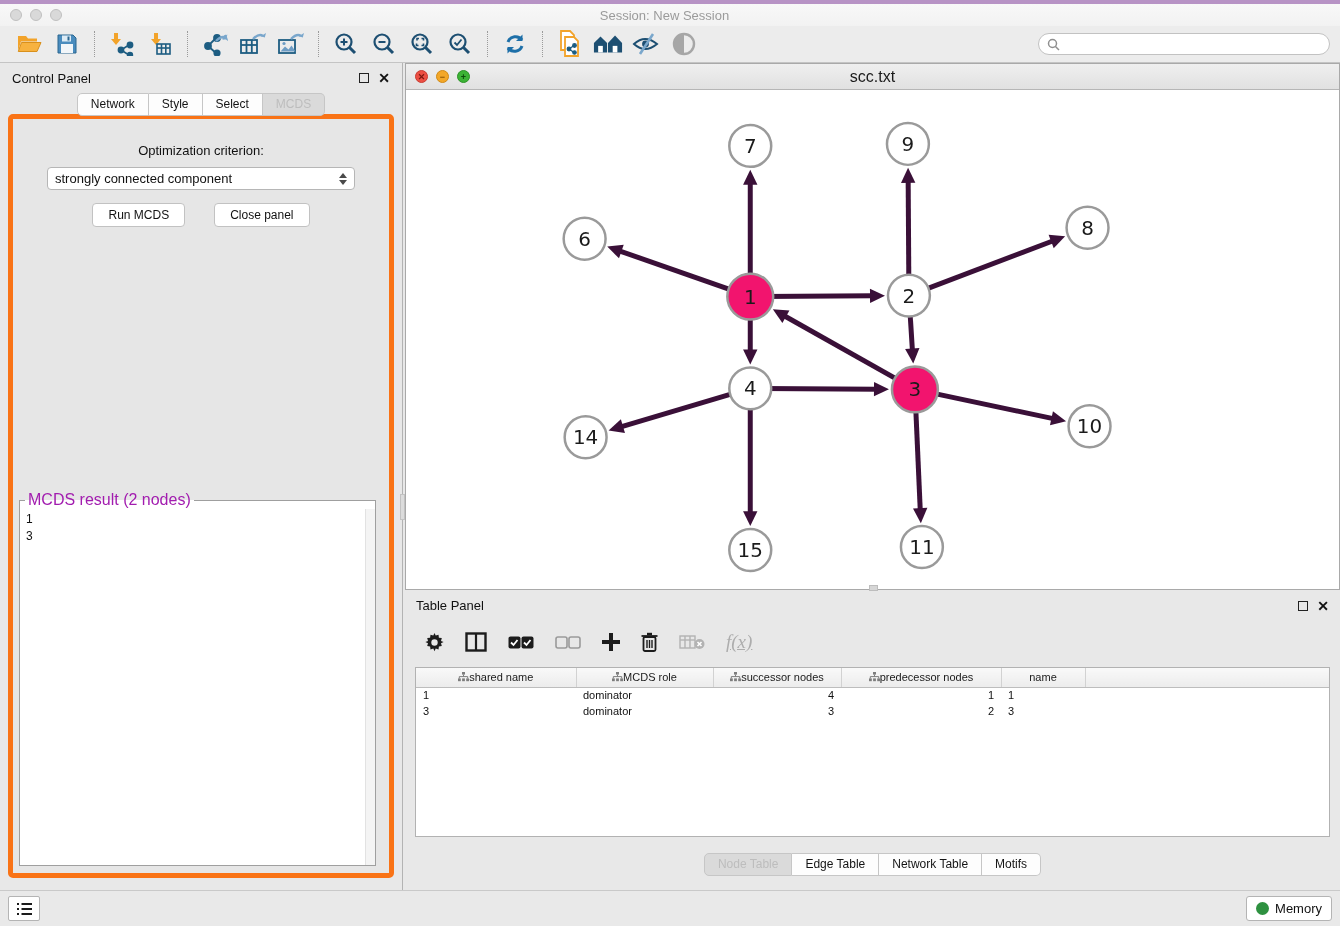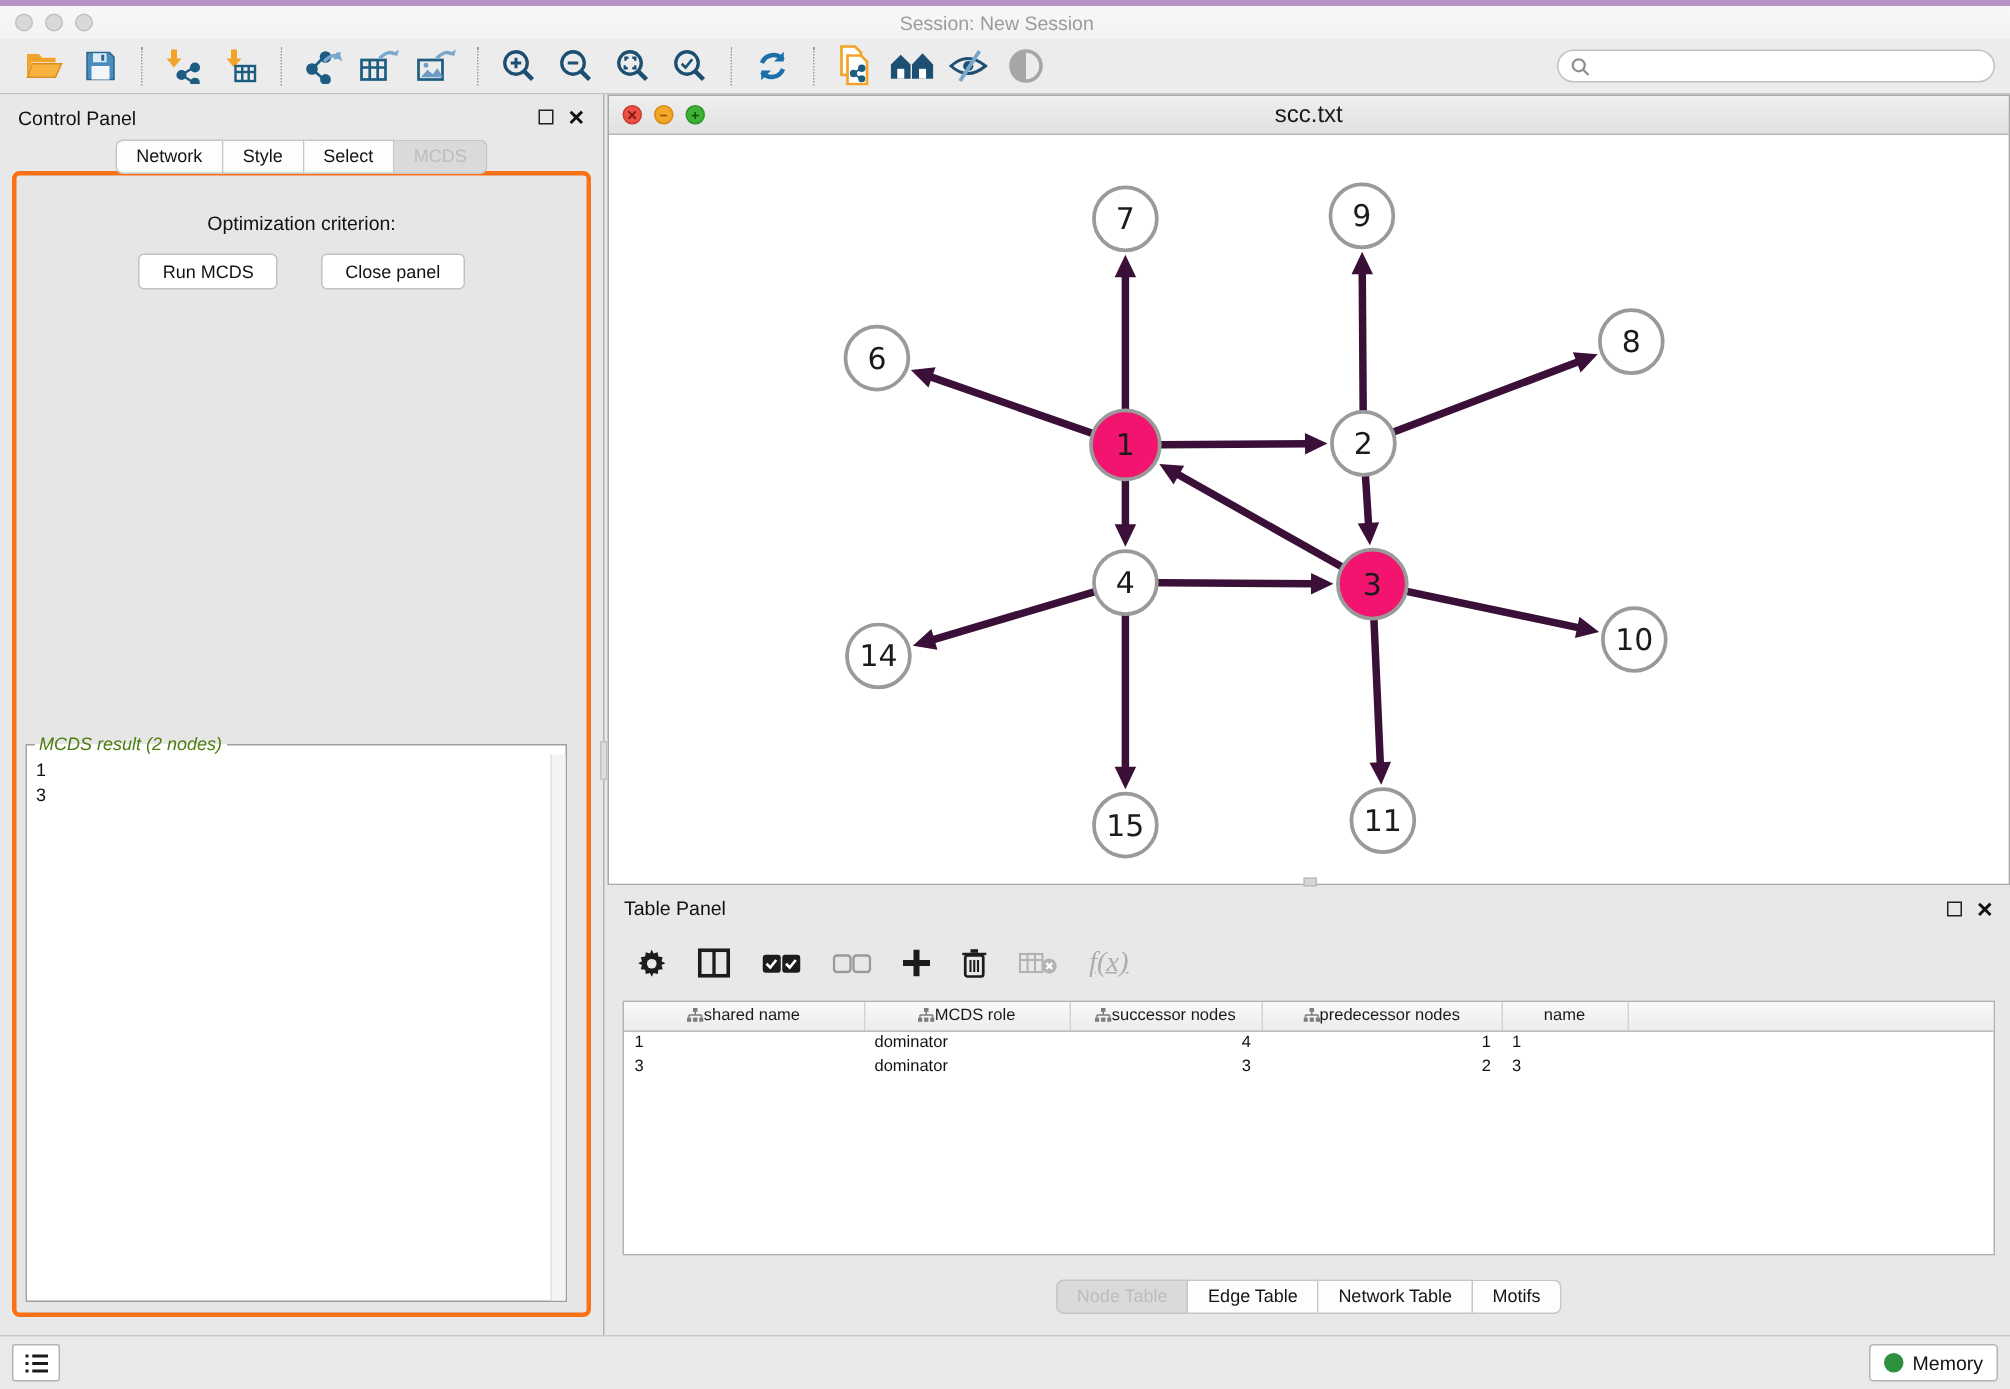--- a/index.html
+++ b/index.html
@@ -41,41 +41,41 @@
   .tabs-row { display:flex; justify-content:center; position:relative; z-index:2; }
   .tab {
     background:#fdfdfd; border:1px solid #c6c6c6; border-left-width:0;
     font-size:12px; color:#141414; padding:4px 13px; line-height:13px; white-space:nowrap;
   }
   .tab:first-child { border-left-width:1px; border-radius:5px 0 0 5px; }
   .tab:last-child { border-radius:0 5px 5px 0; }
   .tab.selected { background:#dadada; color:#bdbdbd; }
   .cp-content {
     position:absolute; left:8px; right:8px; top:52px; bottom:12px;
-    background:#e6e6e6; border:3px solid #f97316; border-radius:5px; margin-top:-1px;
+    background:#e6e6e6; border:5px solid #f97316; border-radius:5px; margin-top:-1px;
   }
   .opt-label { text-align:center; margin-top:24px; font-size:13px; color:#111; }
   .dropdown {
     width:308px; height:23px; margin:9px auto 0; background:#fff; border:1px solid #b6b6b6;
     border-radius:4px; display:flex; align-items:center; padding:0 7px; font-size:13px; color:#111;
   }
   .dd-arrows { margin-left:auto; display:flex; flex-direction:column; gap:2px; }
   .dd-arrows i { display:block; width:0; height:0; border-left:4px solid transparent; border-right:4px solid transparent; }
   .dd-up { border-bottom:5px solid #4a4a4a; }
   .dd-down { border-top:5px solid #4a4a4a; }
   .btn-row { display:flex; justify-content:center; gap:29px; margin-top:13px; }
   .btn {
     background:#fff; border:1px solid #c2c2c2; border-radius:4px; padding:4px 15px;
     font-size:12px; color:#111; font-family:"Liberation Sans",sans-serif;
   }
   .result-fieldset {
     position:absolute; left:6px; right:13px; top:372px; bottom:7px;
     border:1px solid #9f9f9f; background:#fff; padding:2px;
   }
-  .result-fieldset legend { font-size:12px; color:#4d7c0f; padding:0 3px; margin-left:3px;font-style:italic; }
+  .result-fieldset legend { font-size:16px; color:#a21caf; padding:0 3px; margin-left:3px; }
   .result-area { position:absolute; left:2px; right:2px; top:2px; bottom:2px; background:#fff; overflow:hidden; }
   .result-line { font-size:12px; color:#111; padding:1px 4px 2px; }
   .result-scroll { position:absolute; right:0; top:0; bottom:0; width:10px; background:#f4f4f4; border-left:1px solid #e2e2e2; }
   
   .right-col { flex:1; display:flex; flex-direction:column; margin-left:2px; }
   
   .net-window { height:527px; display:flex; flex-direction:column; border:1px solid #a9a9a9; }
   .net-titlebar {
     height:26px; background:linear-gradient(#efefef,#e1e1e1); border-bottom:1px solid #b6b6b6;
     position:relative; display:flex; align-items:center; flex:none;
@@ -298,20 +298,27 @@
       </span>
     </div>
     <div class="tabs-row" id="cp-tabs">
         <div class="tab">Network</div>
         <div class="tab">Style</div>
         <div class="tab">Select</div>
         <div class="tab selected">MCDS</div>
       </div>
     <div class="cp-content">
       <div class="opt-label">Optimization criterion:</div>
+      <div class="dropdown">
+        <span>strongly connected component</span>
+        <span class="dd-arrows">
+            <i class="dd-up"></i>
+            <i class="dd-down"></i>
+          </span>
+      </div>
       <div class="btn-row">
         <button class="btn">Run MCDS</button>
         <button class="btn">Close panel</button>
       </div>
       <fieldset class="result-fieldset">
         <legend>MCDS result (2 nodes)</legend>
         <div class="result-area" id="result-lines">
             <div class="result-line">1</div>
             <div class="result-line">3</div>
           </div>

